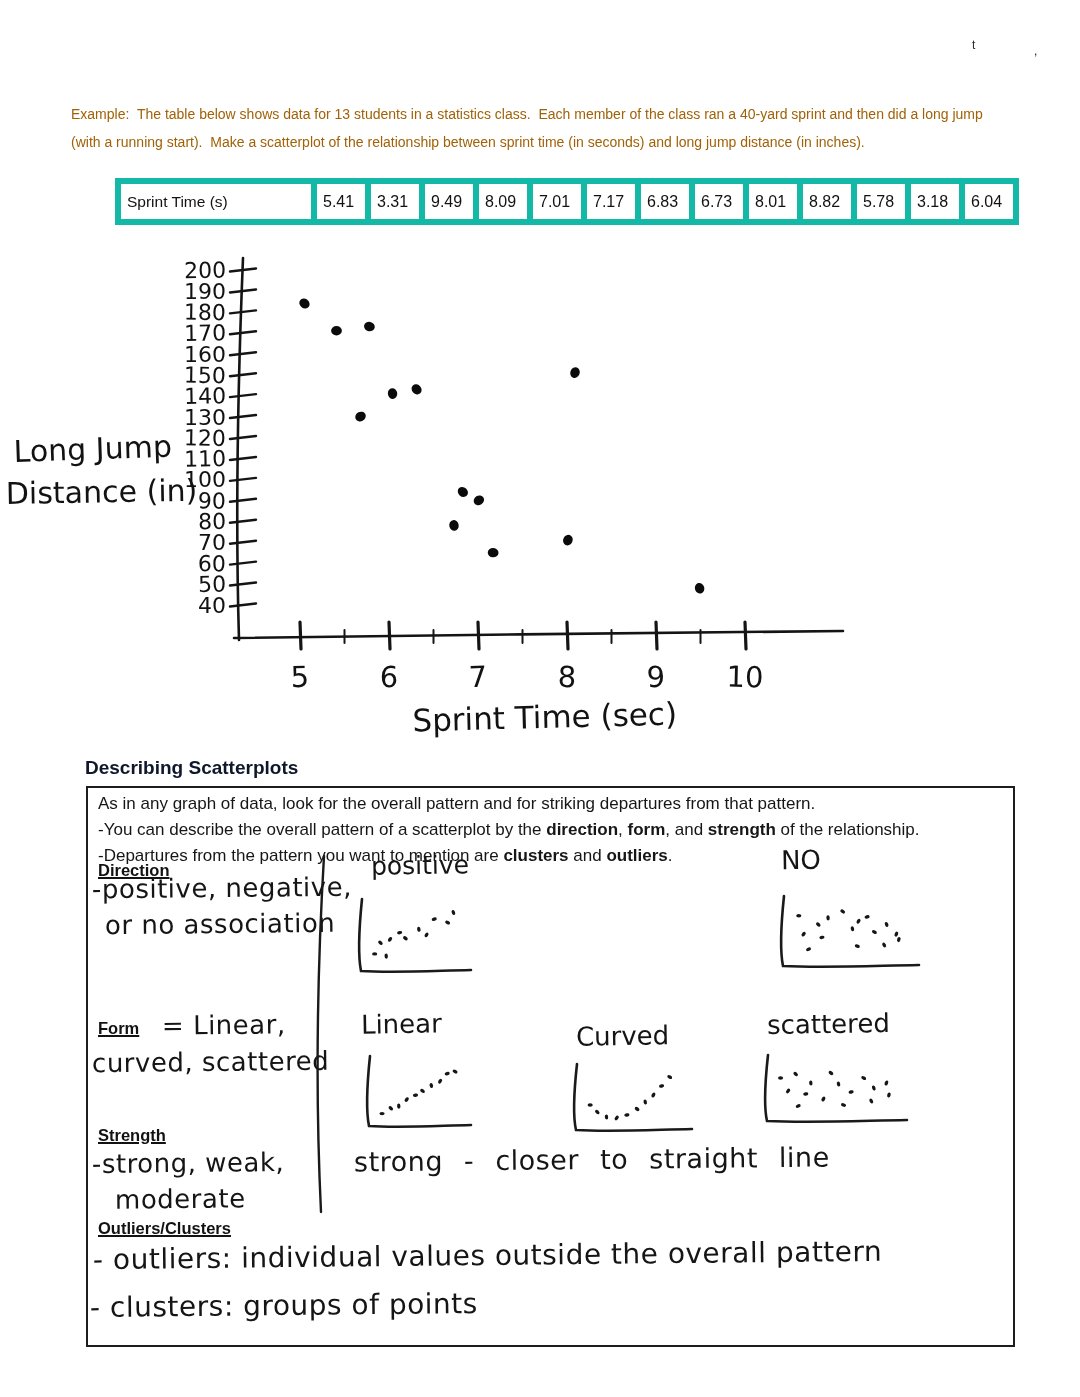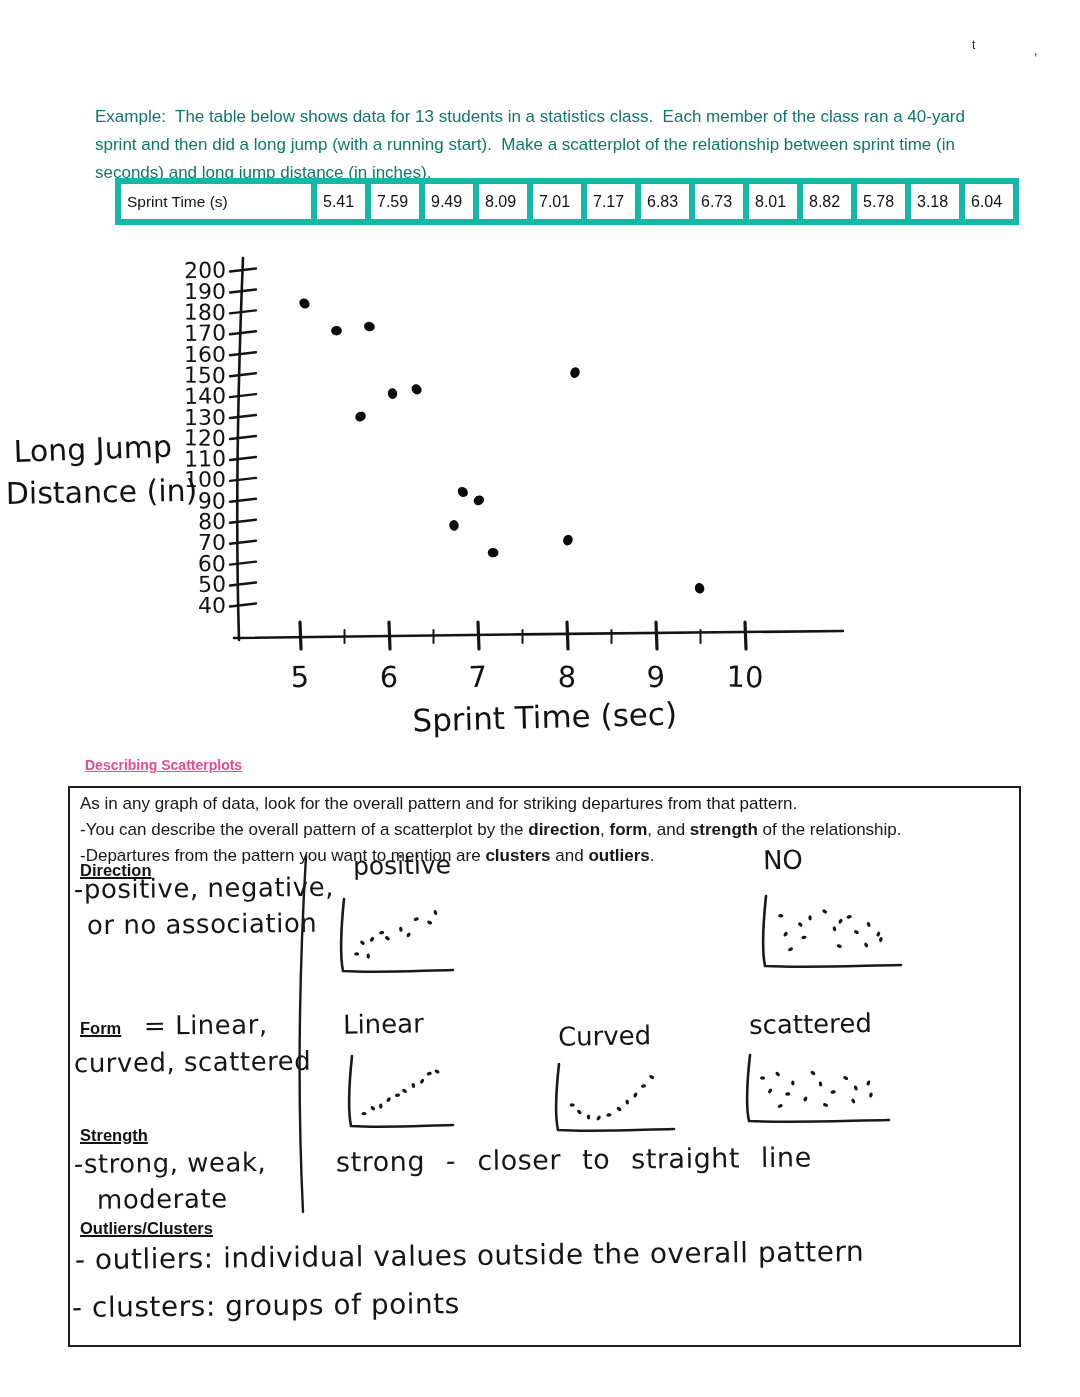--- a/index.html
+++ b/index.html
@@ -3,22 +3,22 @@
 <meta charset="utf-8">
 <style>
   html,body{margin:0;padding:0;background:#e8e8e8;}
   .page{
     position:relative; width:1080px; height:1397px; background:#ffffff;
     font-family:"Liberation Sans", sans-serif; color:#141414; overflow:hidden;
     margin:0 auto;
   }
   
   .intro{
-    position:absolute; left:95px; top:86px; width:912px;
-    font-size:17px; line-height:28px; white-space:pre-wrap; color:#0f766e;
+    position:absolute; left:71px; top:86px; width:912px;
+    font-size:14px; line-height:28px; white-space:pre-wrap; color:#a16207;
   }
   .speck{position:absolute; font-size:12px; color:#2a2a2a;}
   .speck.s1{left:972px; top:38px;}
   .speck.s2{left:1034px; top:44px;}
 
   
   .data-table{
     position:absolute; left:115px; top:178px; border-collapse:collapse;
     font-size:16px; color:#121212;
   }
@@ -28,26 +28,25 @@
   }
   .data-table .label-cell{width:178px; font-size:15.5px;}
   .data-table .num-cell{width:36px;}
 
   
   .main-plot{position:absolute; left:0; top:250px;}
   .main-plot text{font-family:"DejaVu Sans", sans-serif; fill:#121212;}
 
   
   .desc-heading{
-    position:absolute; left:85px; top:757px; font-size:14px; font-weight:bold; color:#ec4899;text-decoration:underline;
+    position:absolute; left:85px; top:757px; font-size:19px; font-weight:bold; color:#0f172a;
   }
   .desc-box{
-    position:absolute; left:68px; top:786px; width:925px; height:557px;
+    position:absolute; left:86px; top:786px; width:925px; height:557px;
     border:2.5px solid #1d1d1d;
-    padding-left:24px;
   }
   .pline{position:absolute; left:10px; font-size:17px; color:#161616; white-space:nowrap;}
   .pline.l1{top:6px;}
   .pline.l2{top:32px;}
   .pline.l3{top:58px;}
   .pline .b{font-weight:bold;}
   .sub{
     position:absolute; left:10px; font-size:16.5px; font-weight:bold;
     text-decoration:underline; text-decoration-thickness:1.5px; color:#121212;
   }
@@ -100,21 +99,21 @@
   <span class="speck s1">t</span>
   <span class="speck s2">,</span>
 
   <p class="intro">Example:  The table below shows data for 13 students in a statistics class.  Each member of the class ran a 40-yard sprint and then did a long jump (with a running start).  Make a scatterplot of the relationship between sprint time (in seconds) and long jump distance (in inches).</p>
 
   <table class="data-table">
     <tbody>
       <tr id="row-sprint">
         <td class="label-cell">Sprint Time (s)</td>
       <td class="num-cell">5.41</td>
-          <td class="num-cell">7.59</td>
+          <td class="num-cell">3.31</td>
           <td class="num-cell">9.49</td>
           <td class="num-cell">8.09</td>
           <td class="num-cell">7.01</td>
           <td class="num-cell">7.17</td>
           <td class="num-cell">6.83</td>
           <td class="num-cell">6.73</td>
           <td class="num-cell">8.01</td>
           <td class="num-cell">8.82</td>
           <td class="num-cell">5.78</td>
           <td class="num-cell">3.18</td>

